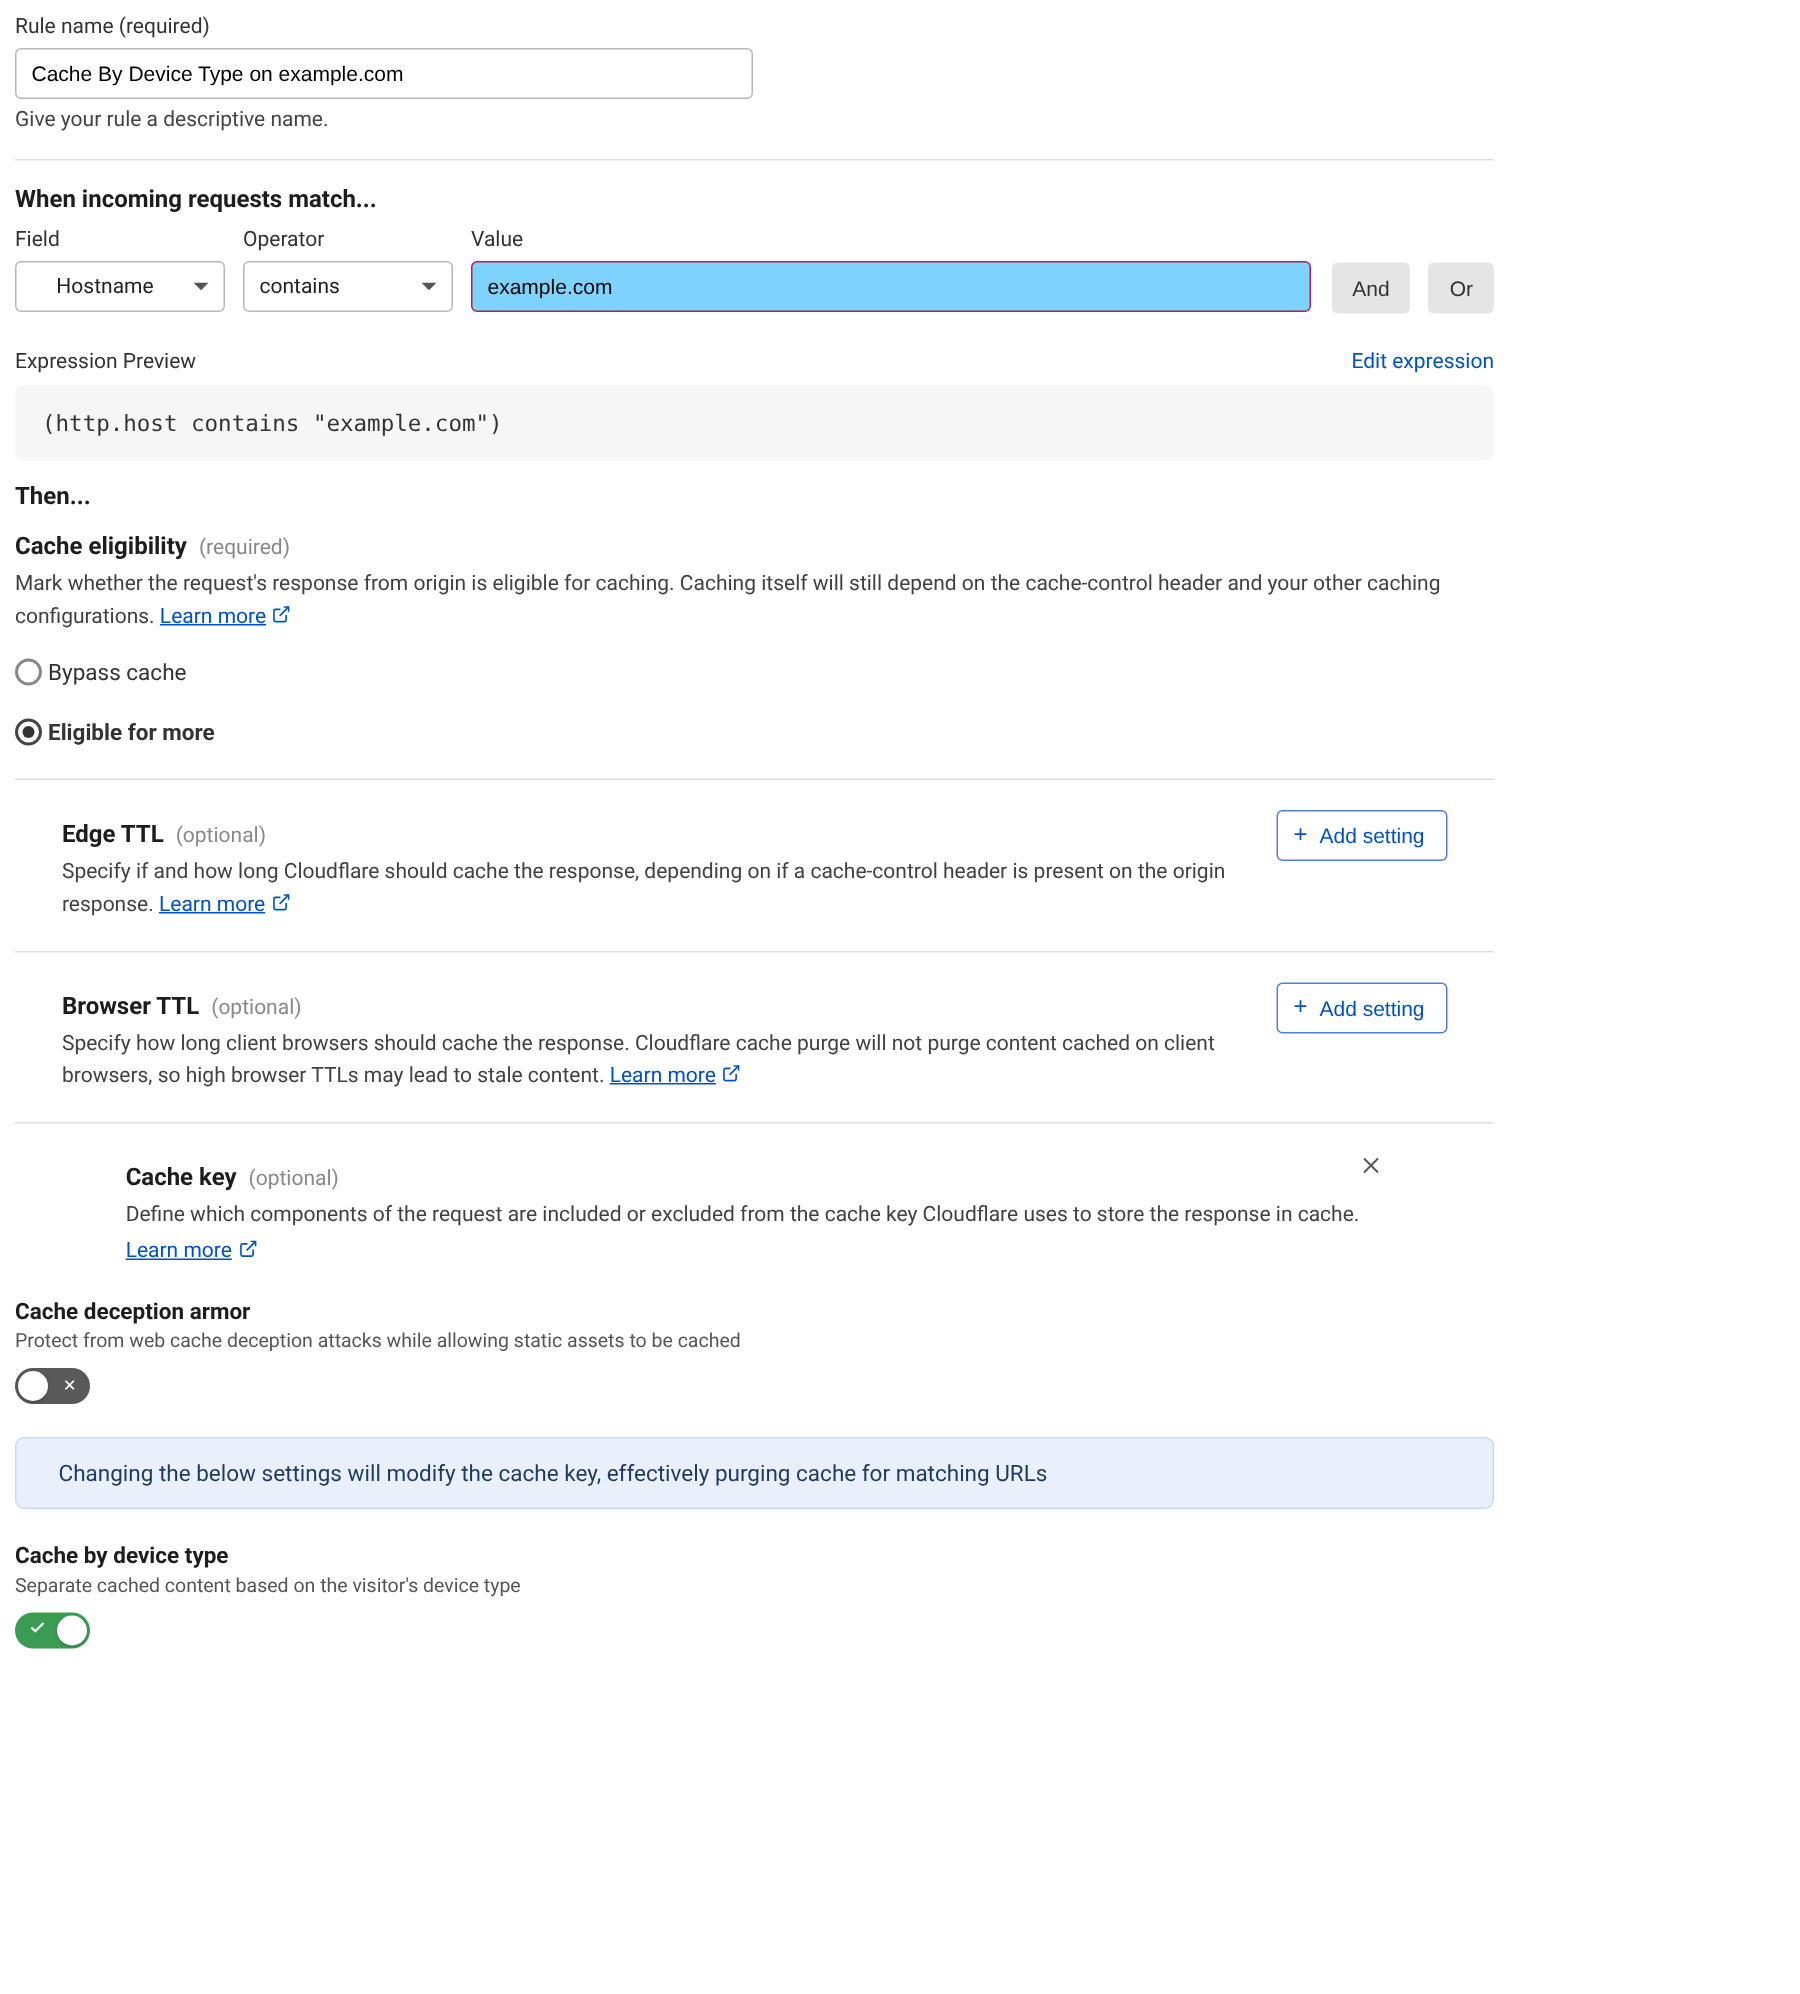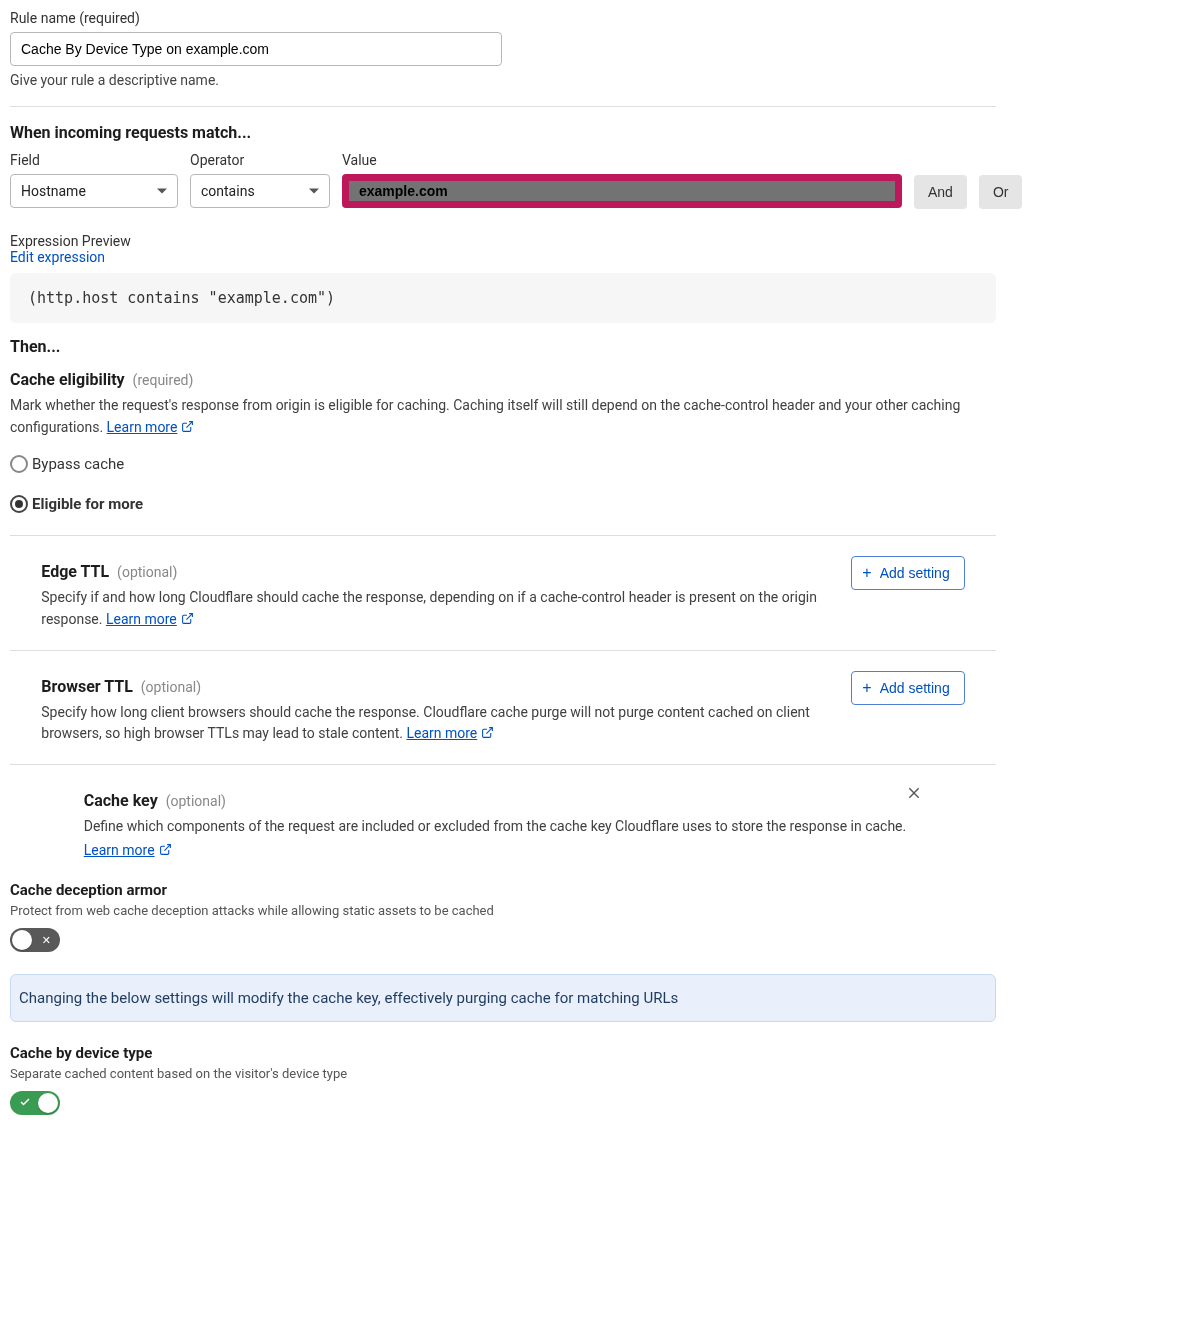--- a/index.html
+++ b/index.html
@@ -57,46 +57,45 @@
     font-size: 14px;
     cursor: pointer;
   }
   .select .caret {
     position: absolute; right: 10px; top: 50%; transform: translateY(-50%);
     width: 0; height: 0;
     border-left: 5px solid transparent;
     border-right: 5px solid transparent;
     border-top: 5px solid #555;
   }
-  .select.field { width: 168px; }
+  .select.field { width: 140px; justify-content: center; }
   .select.operator { width: 140px; }
 
   .value-input {
     height: 34px;
-    border: 7px solid #be185d;
+    border: 1px solid #be185d;
     border-radius: 4px;
     padding: 0 10px;
     font-size: 14px;
-    background: #737373;
+    background: #7dd3fc;
     width: 560px;
-    font-weight: bold;
   }
 
   .btn-gray {
     height: 34px;
     padding: 0 14px;
     border: none;
     background: #e5e5e5;
     color: #333;
     border-radius: 4px;
     font-size: 14px;
     cursor: pointer;
   }
 
-  .preview-row { display: flex; justify-content: space-between; align-items: baseline; margin-top: 24px; flex-direction: column; }
+  .preview-row { display: flex; justify-content: space-between; align-items: baseline; margin-top: 24px; }
   .preview-label { font-size: 14px; color: #333; }
   .link { color: #0051c3; cursor: pointer; font-size: 14px; }
   .code-block {
     background: #f6f6f6;
     border-radius: 6px;
     padding: 16px 18px;
     font-family: ui-monospace, SFMono-Regular, Menlo, Consolas, monospace;
     font-size: 15px;
     color: #333;
     margin-top: 8px;
@@ -155,21 +154,21 @@
   .toggle.on { background:#3a9b52; }
   .toggle.on .knob { right:2px; }
   .toggle.on .icon { left:9px; color:#fff; }
   .toggle.on .icon svg { width:12px; height:12px; stroke:#fff; stroke-width:3; fill:none;}
 
   .info-banner {
     margin-top: 22px;
     background:#e9f0fb;
     border:1px solid #c7daf3;
     border-radius:6px;
-    padding:14px 8px;
+    padding:14px 28px;
     font-size:15px;
     color:#1e3a5f;
   }
 </style>
 </head>
 <body>
 
 <div class="page">
 
   <div class="label-sm">Rule name (required)</div>

